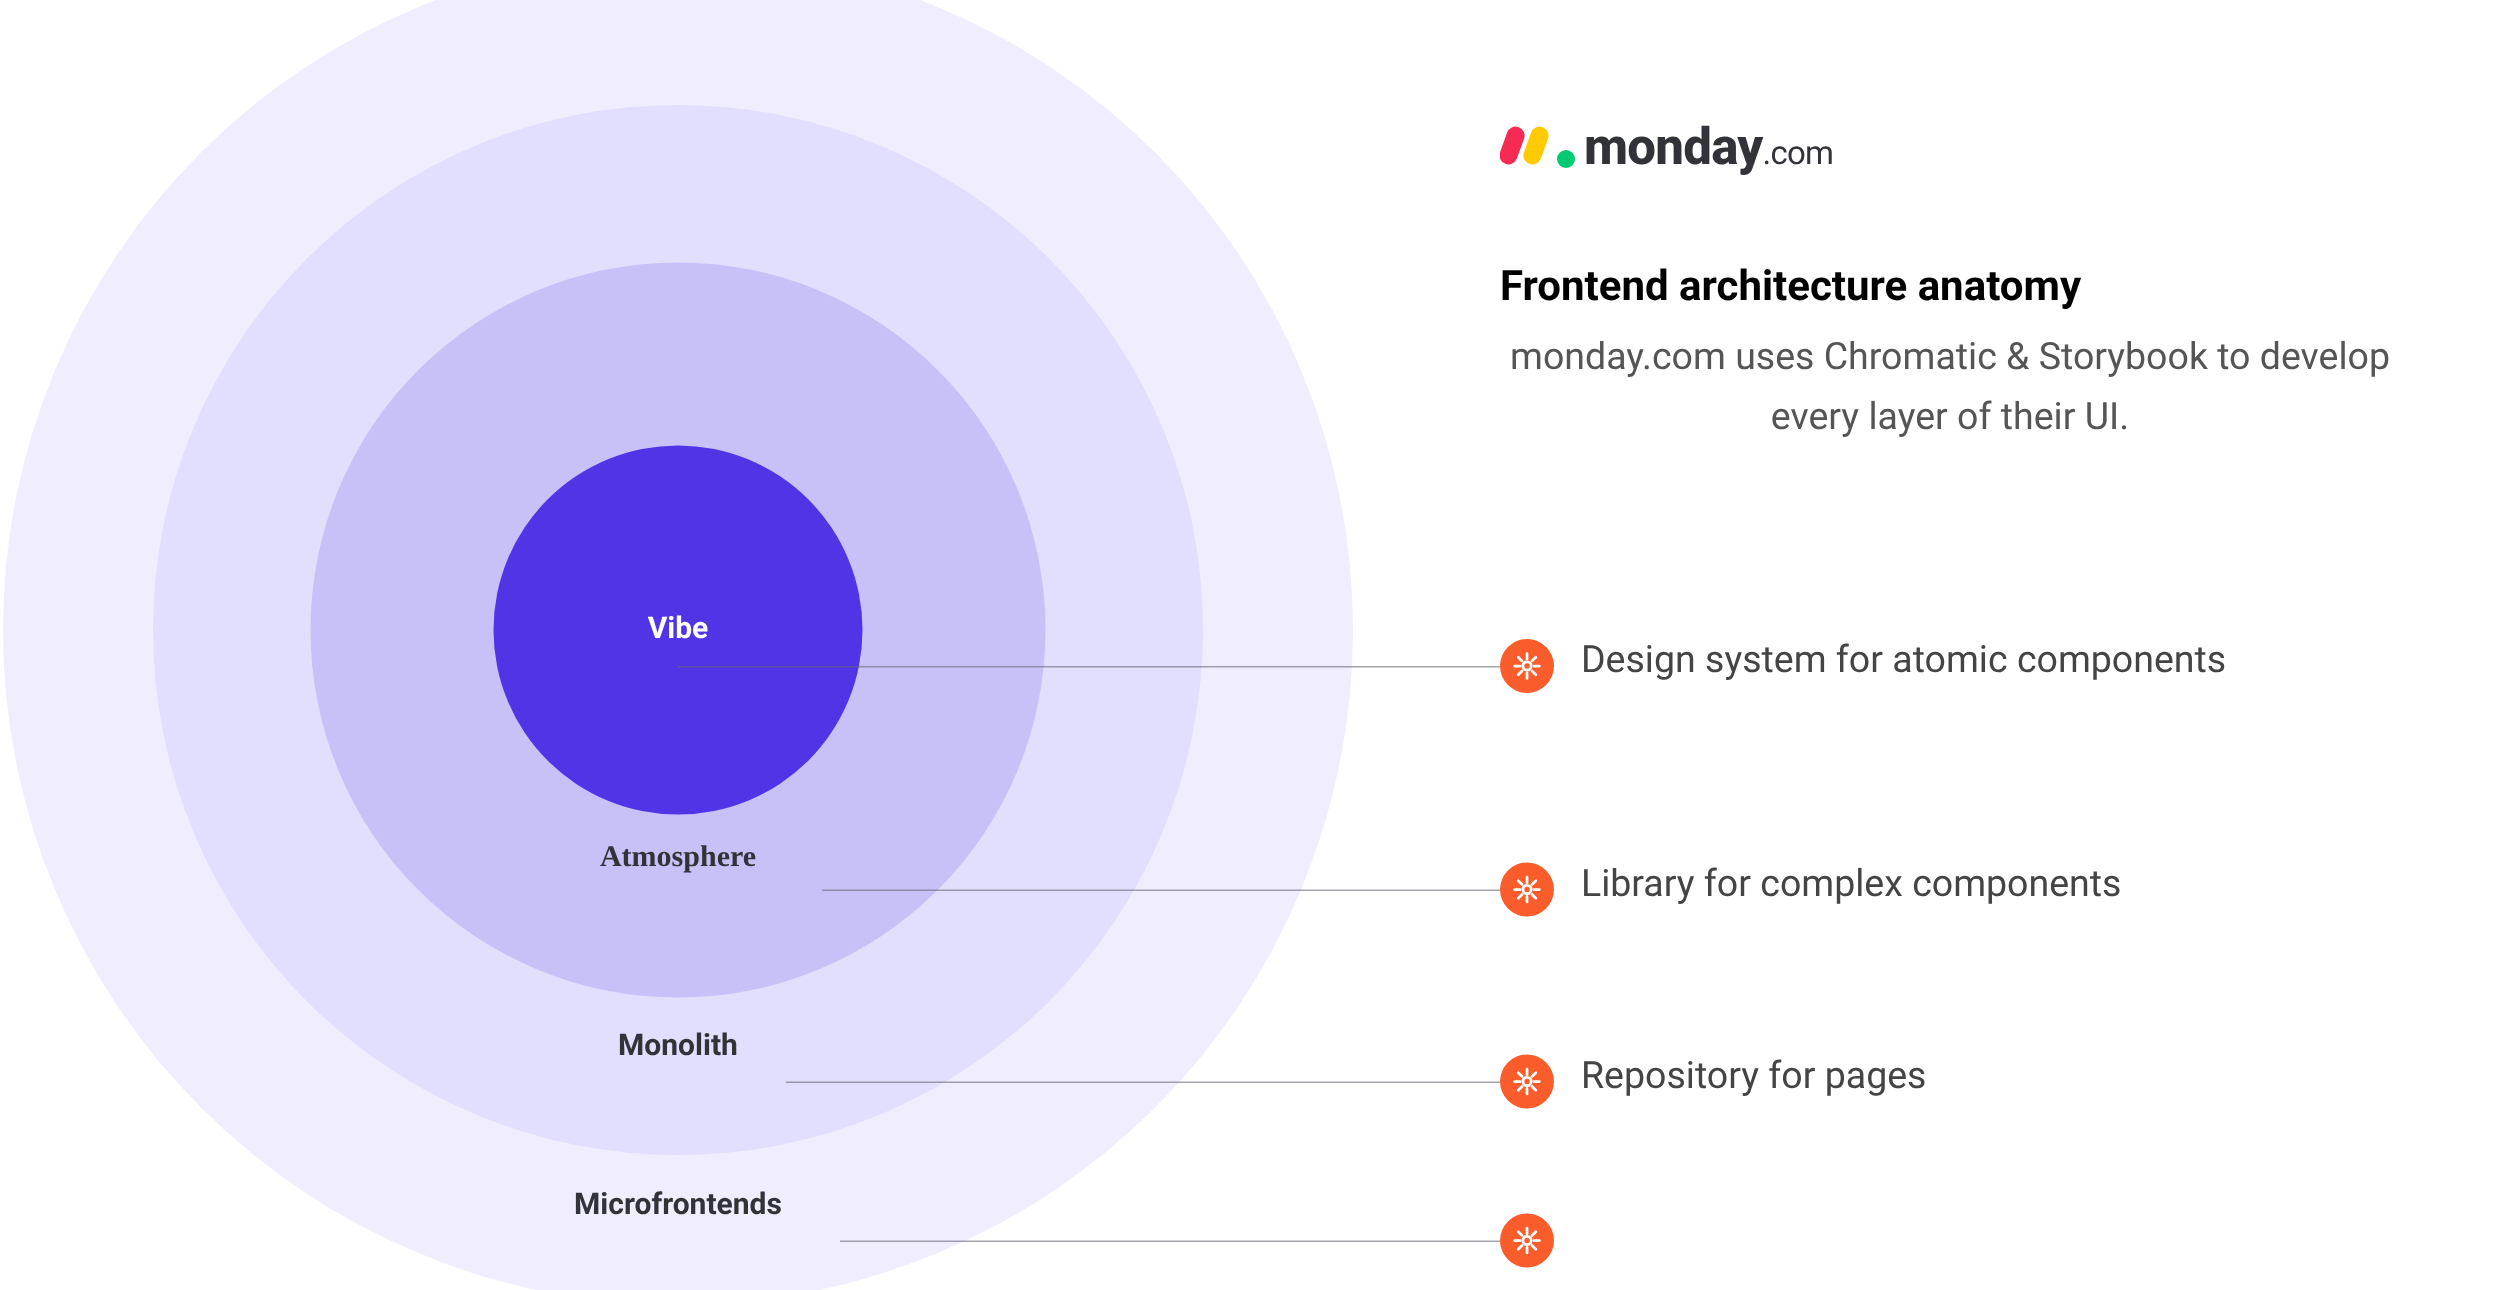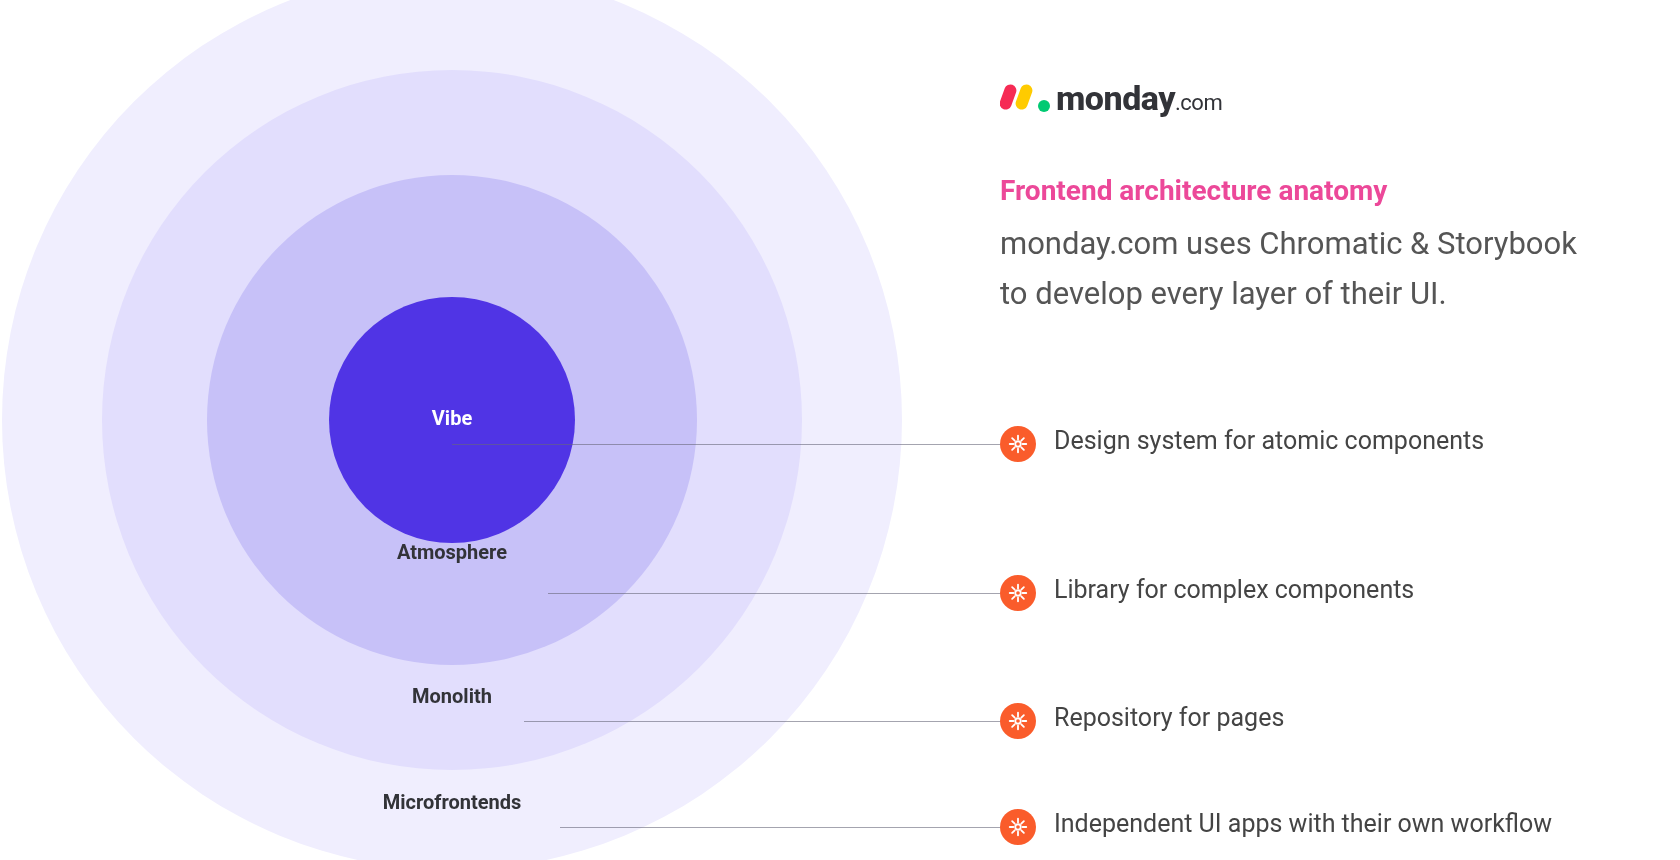--- a/index.html
+++ b/index.html
@@ -64,28 +64,29 @@
   
   .headline {
     position: absolute;
     left: 1000px;
     top: 174px;
     width: 600px;
   }
   .headline .title {
     font-size: 28px;
     font-weight: 700;
-    color: #ec4899;
+    color: #000000;
     margin-bottom: 12px;
   }
   .headline .desc {
-    font-size: 31px;
+    font-size: 25px;
     font-weight: 400;
     color: #555;
     line-height: 1.6;
+    text-align: center;
   }
 
   
   .item {
     position: absolute;
     left: 1000px;
     display: flex;
     align-items: flex-start;
     gap: 18px;
   }
@@ -108,21 +109,21 @@
 <body>
 
 <div class="stage">
 
   <div class="ring r4"></div>
   <div class="ring r3"></div>
   <div class="ring r2"></div>
   <div class="ring r1"></div>
 
   <div class="ring-label vibe" style="top:406px;">Vibe</div>
-  <div class="ring-label" style="top:540px;">Atmosphere</div>
+  <div class="ring-label" style="top:560px;font-family:Liberation Serif, serif;">Atmosphere</div>
   <div class="ring-label" style="top:684px;">Monolith</div>
   <div class="ring-label" style="top:790px;">Microfrontends</div>
 
   <div class="conn" style="left:452px; top:444px; width:548px;"></div>
   <div class="conn" style="left:548px; top:593px; width:452px;"></div>
   <div class="conn" style="left:524px; top:721px; width:476px;"></div>
   <div class="conn" style="left:560px; top:827px; width:440px;"></div>
 
   <div class="logo">
     <span class="logo-mark">
@@ -208,16 +209,15 @@
             <path d="M12 17v4"></path>
             <path d="M3 12h4"></path>
             <path d="M17 12h4"></path>
             <path d="M5.6 5.6l2.8 2.8"></path>
             <path d="M15.6 15.6l2.8 2.8"></path>
             <path d="M18.4 5.6l-2.8 2.8"></path>
             <path d="M8.4 15.6l-2.8 2.8"></path>
           </g>
         </svg>
     </span>
-    <span class="txt">Independent UI apps with their own workflow</span>
   </div>
 
 </div>
 
 </body></html>

